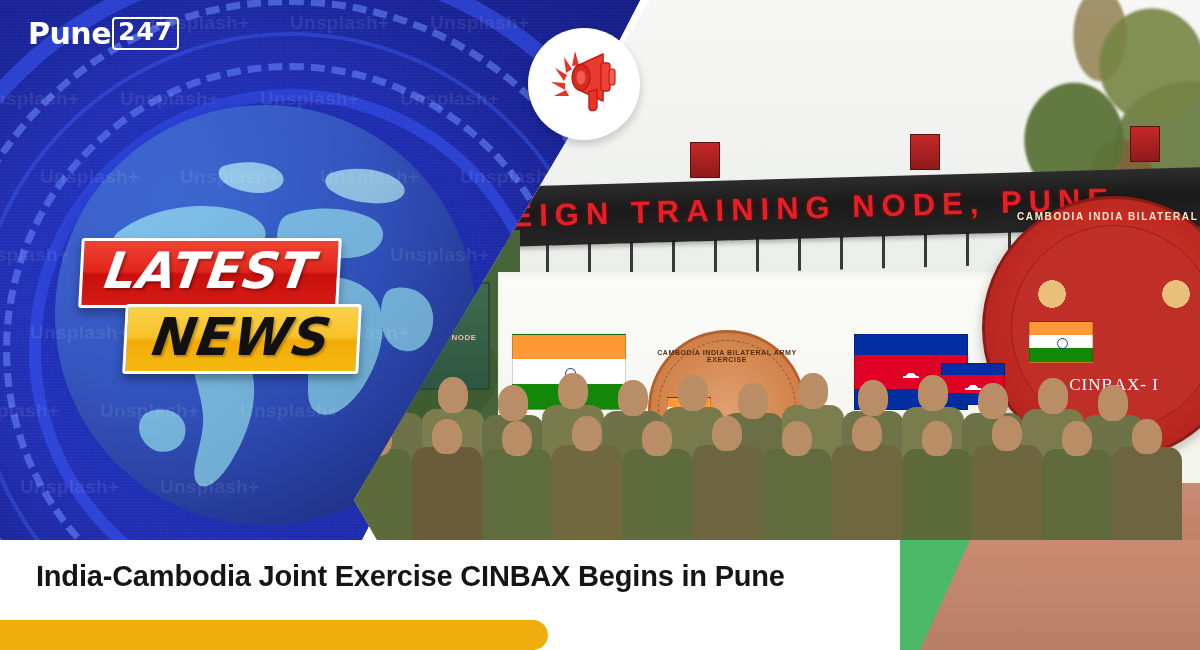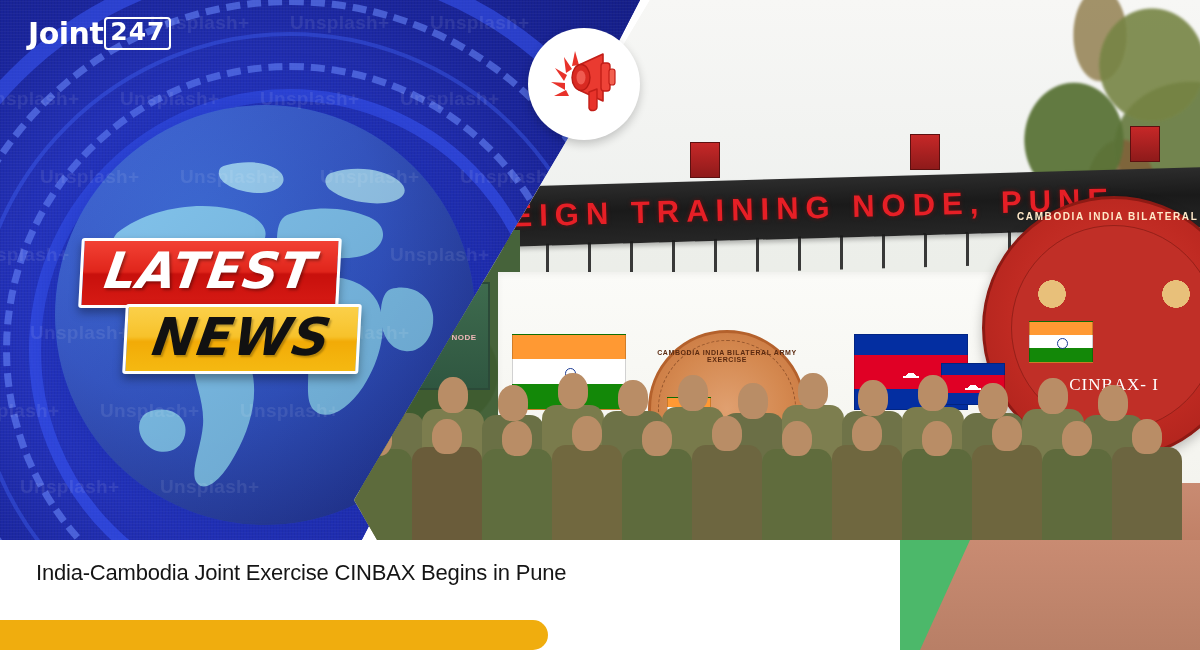--- a/index.html
+++ b/index.html
@@ -362,22 +362,22 @@
     width: 600px; height: 85px;
     background: #ffffff;
     border-bottom-right-radius: 70px;
     z-index: 25;
   }
   .title-text {
     position: absolute;
     left: 36px; top: 560px;
     z-index: 26;
     font-family: "Liberation Sans", sans-serif;
-    font-weight: normal;
-    font-size: 22px;
+    font-weight: bold;
+    font-size: 29px;
     color: #151515;
     letter-spacing: -0.2px;
     white-space: nowrap;
   }
   .amber-bar {
     position: absolute;
     left: 0; top: 620px;
     width: 548px; height: 30px;
     background: #f0ad0e;
     border-top-right-radius: 16px;
@@ -599,21 +599,21 @@
   <div style="position:absolute; left:900px; top:540px; width:300px; height:110px; overflow:hidden; z-index:21;">
     <div style="position:absolute; inset:0; background:linear-gradient(180deg,#c98b72,#b87f66);"></div>
     <div style="position:absolute; left:0; top:0; width:120px; height:110px; background:#4cb86a; clip-path:polygon(0 0,70px 0,20px 110px,0 110px);"></div>
   </div>
 
   <div class="title-strip-vis"></div>
   <div class="title-text">India-Cambodia Joint Exercise CINBAX Begins in Pune</div>
   <div class="amber-bar"></div>
 
   <div class="logo">
-    <span class="logo-word">Joint</span>
+    <span class="logo-word">Pune</span>
     <span class="logo-box">247</span>
   </div>
 
   <div class="mega-bubble">
     <svg width="78" height="70" viewBox="0 0 78 70" aria-hidden="true">
       <g fill="#e8322a">
         <polygon points="30,2 34,16 27,17"></polygon>
         <polygon points="19,8 27,20 21,24"></polygon>
         <polygon points="10,19 22,26 19,32"></polygon>
         <polygon points="6,33 20,34 20,41"></polygon>

